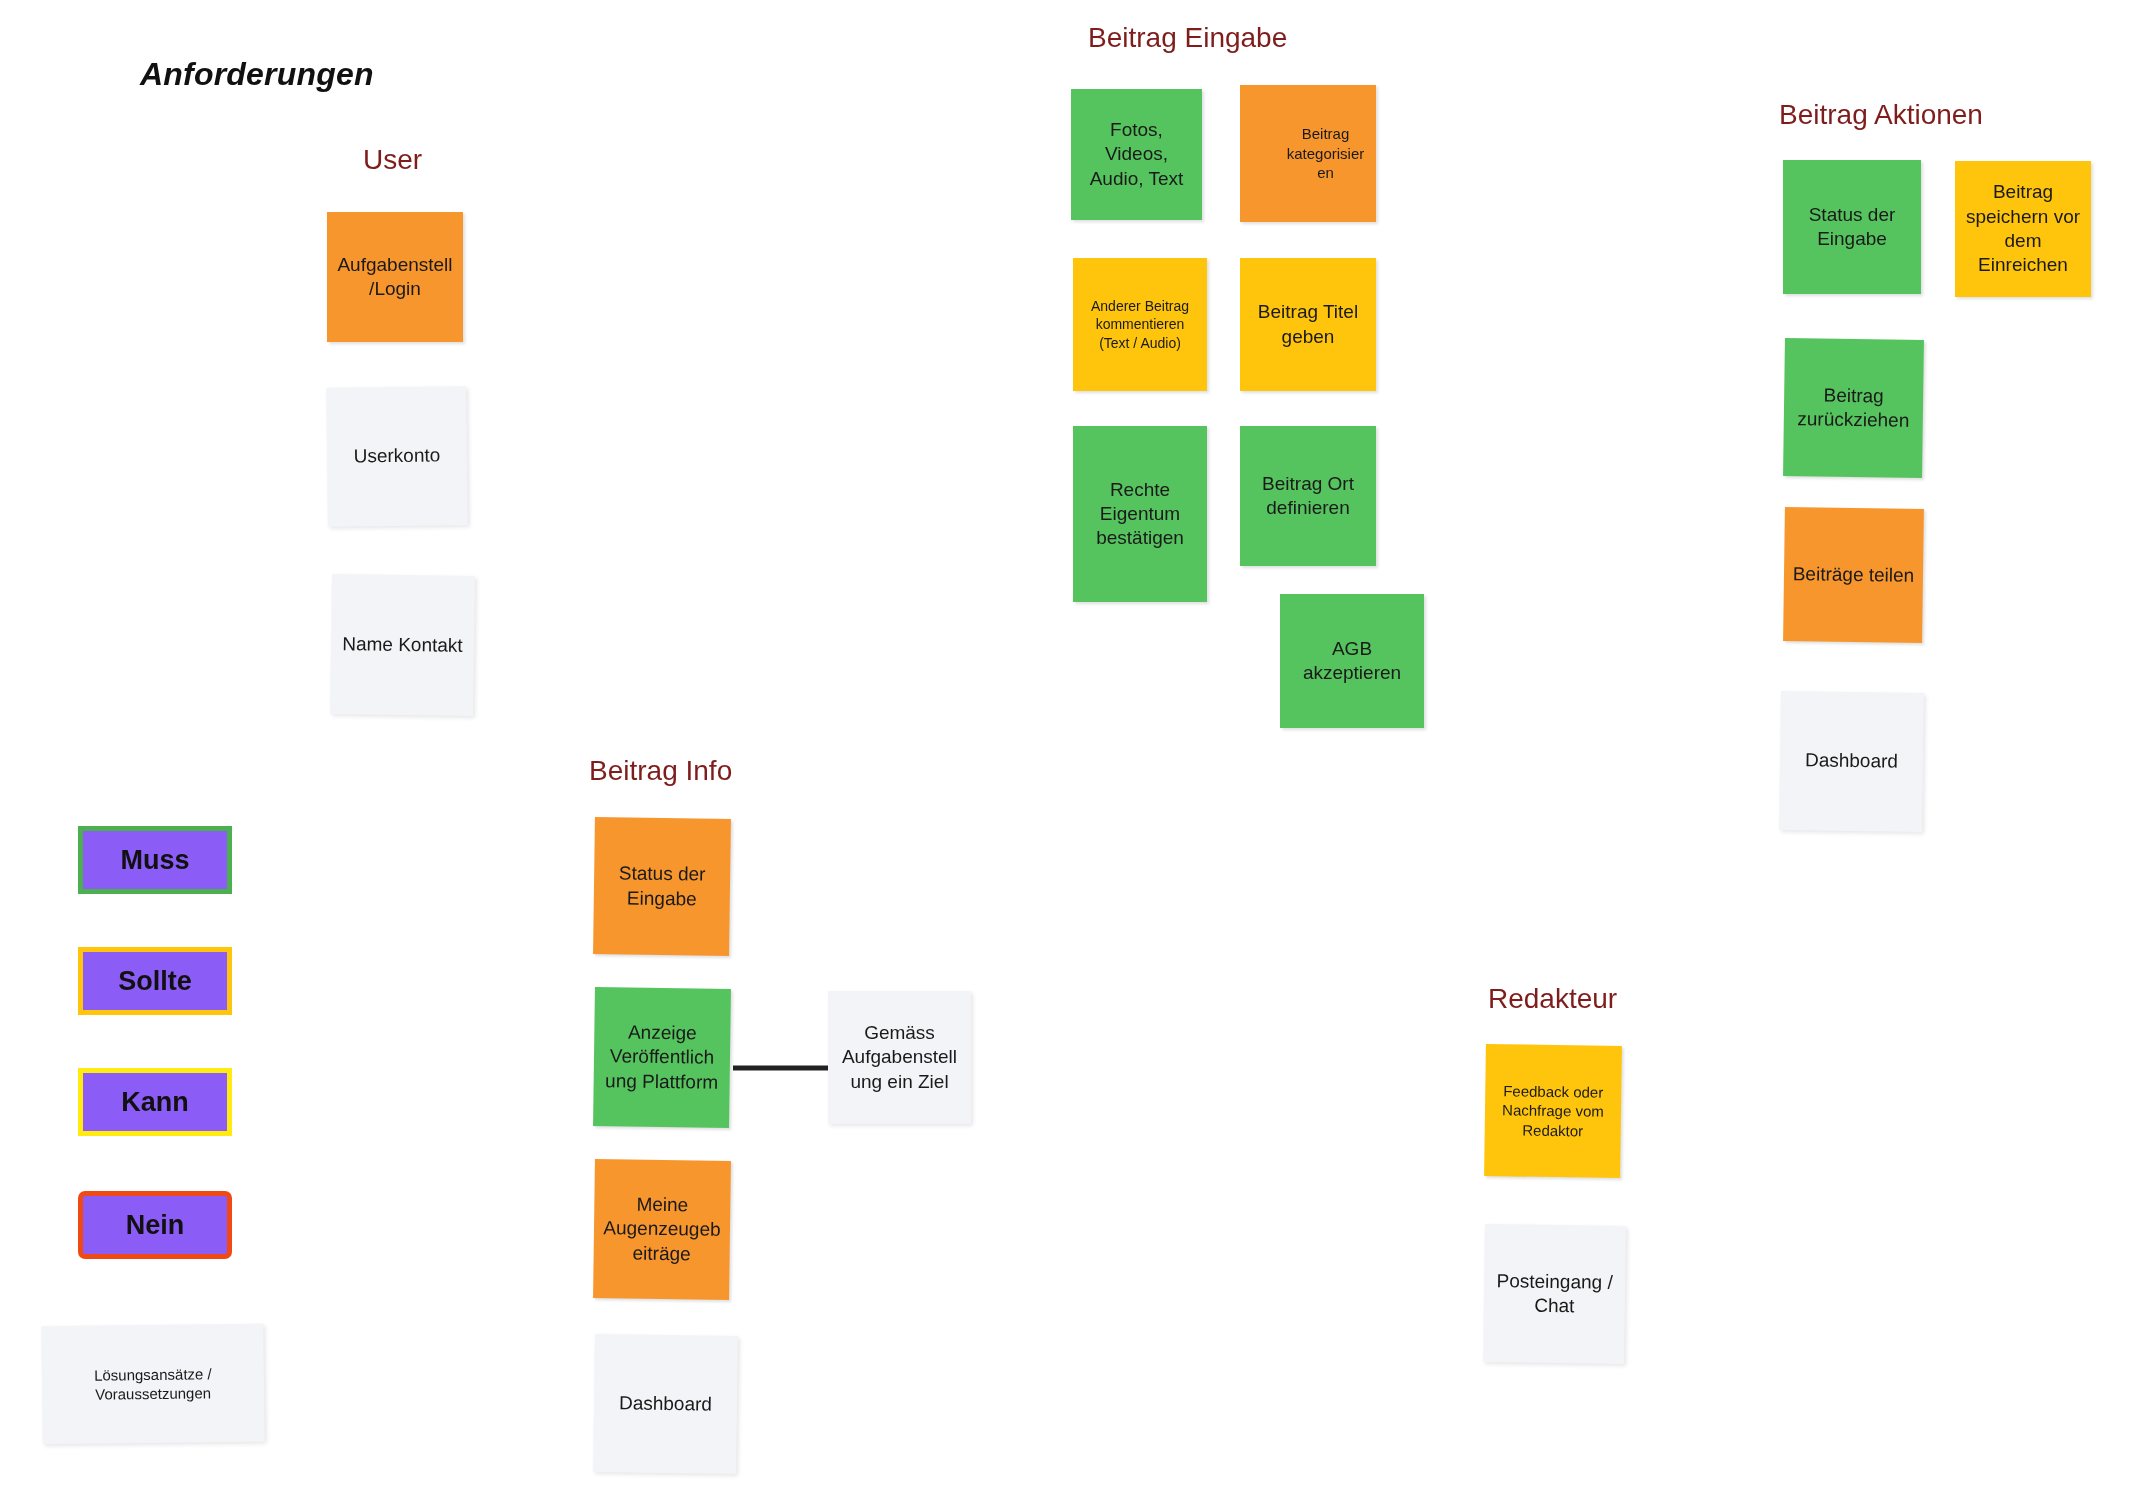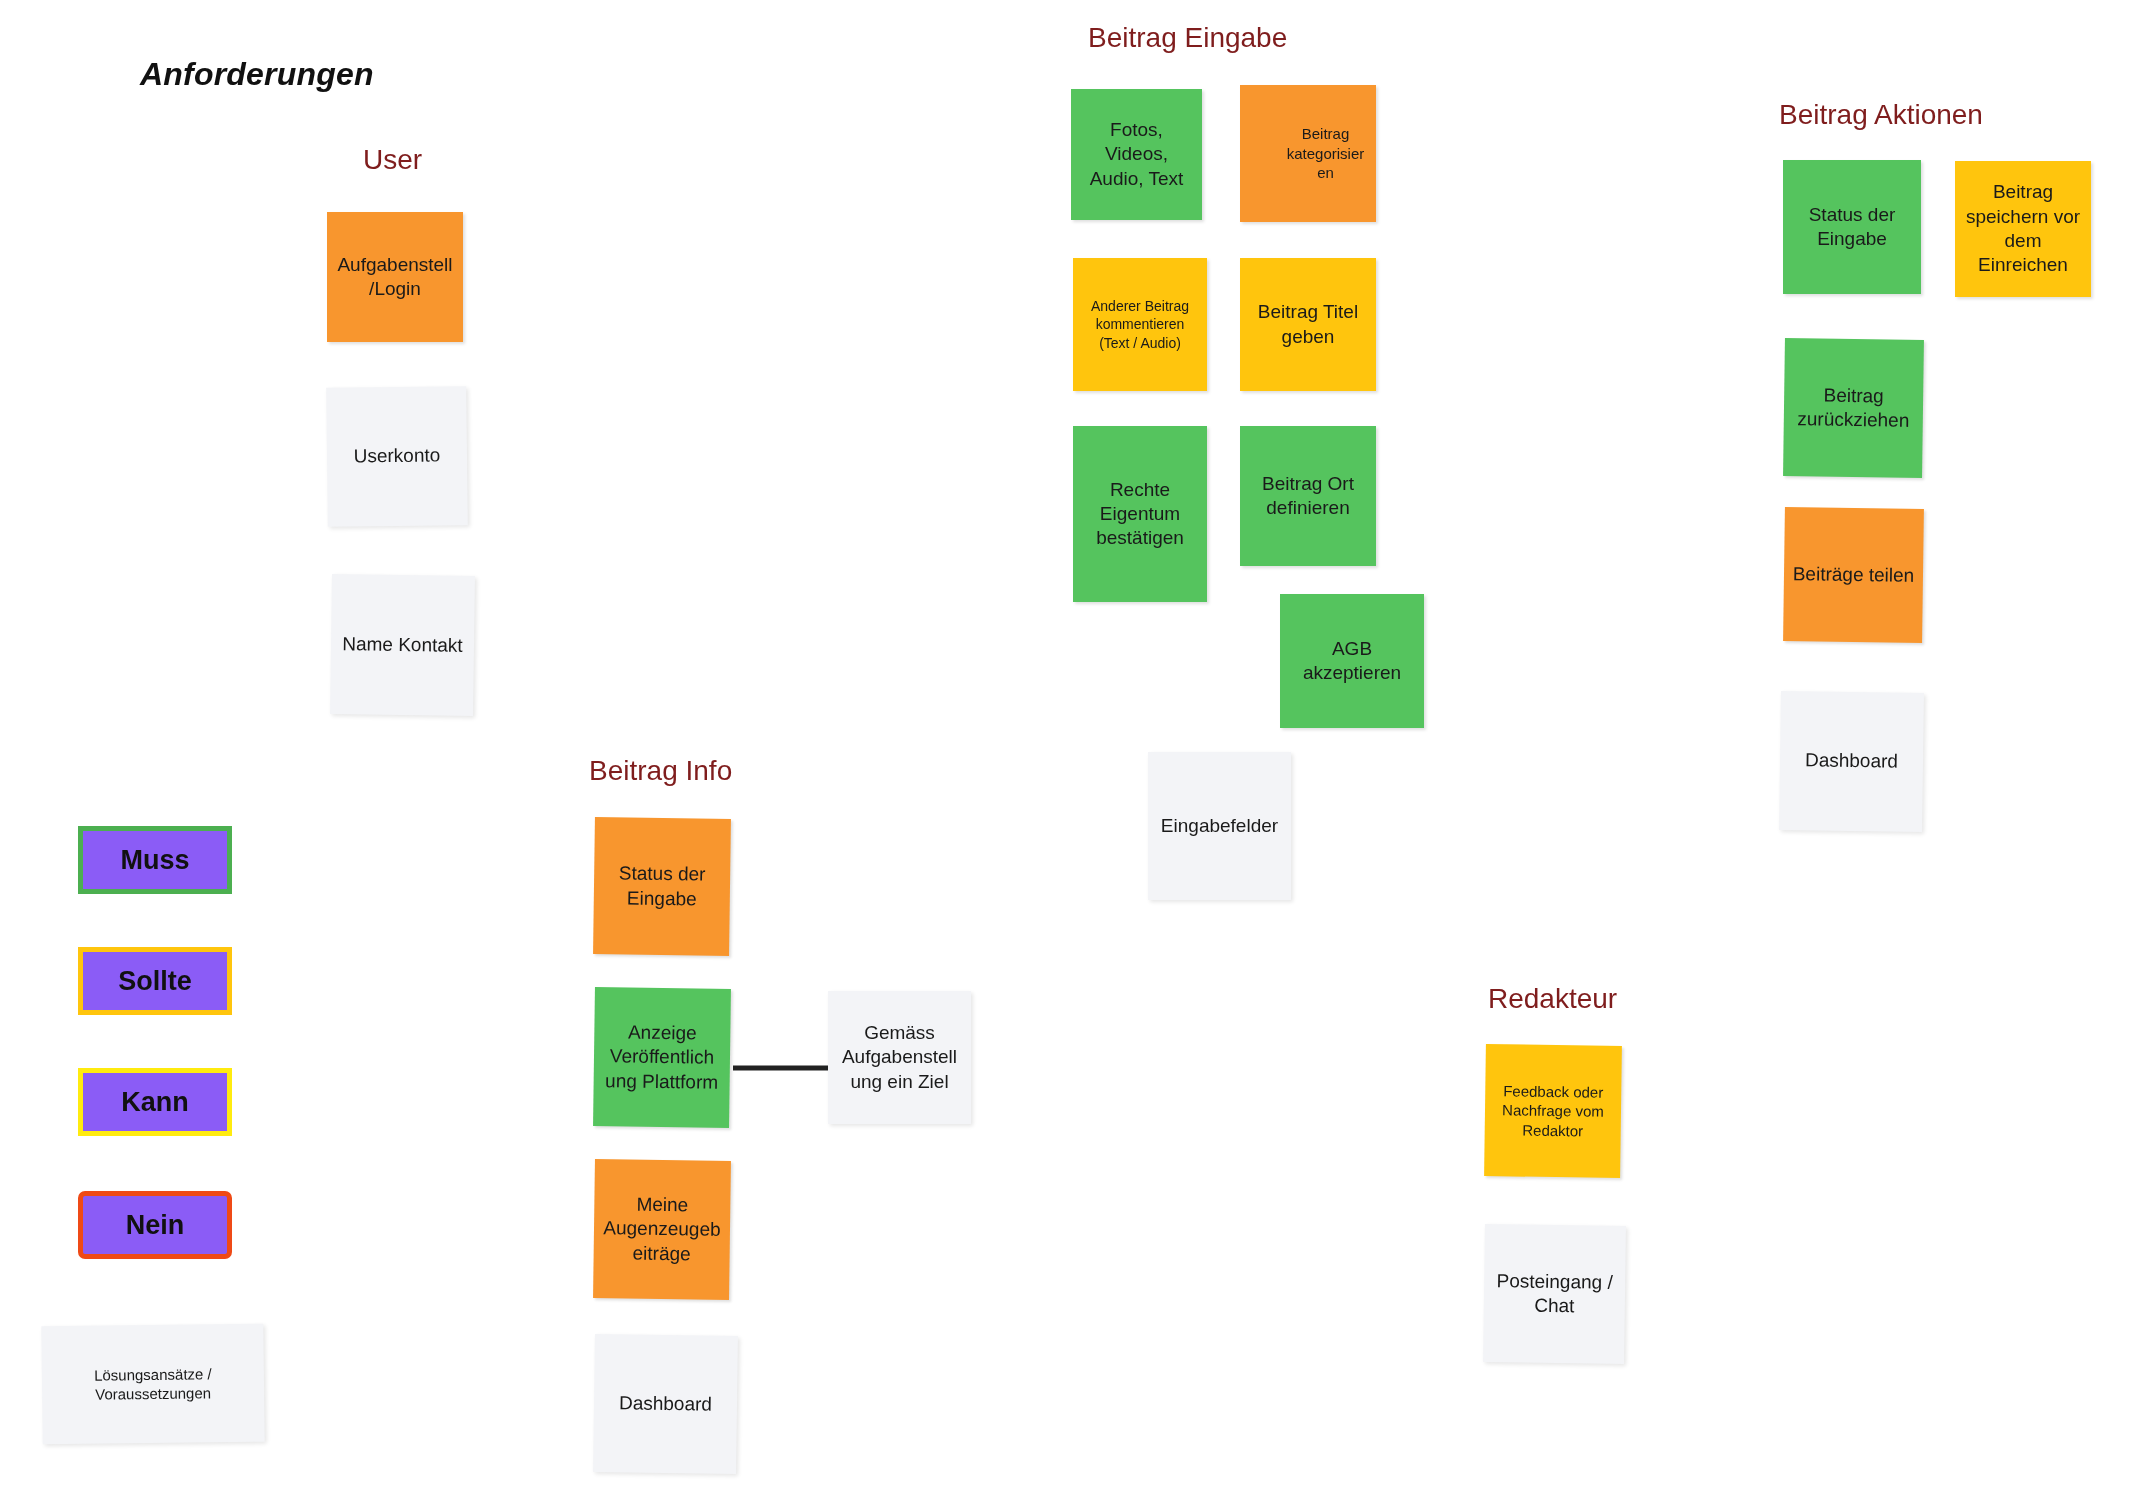--- a/index.html
+++ b/index.html
@@ -146,23 +146,20 @@
   </div>
 
   <div class="card green" style="left:1240px; top:426px; width:136px; height:140px;">
     <span class="ctext">Beitrag Ort definieren</span>
   </div>
 
   <div class="card green" style="left:1240px; top:594px; width:144px; height:134px;margin-left:40px;">
     <span class="ctext">AGB akzeptieren</span>
   </div>
 
-  <div class="card gray" style="left:1148px; top:752px; width:143px; height:148px;">
-    <span class="ctext">Eingabefelder</span>
-  </div>
 
   <div class="section-title" style="left:1779px; top:99px;">Beitrag Aktionen</div>
 
   <div class="card green" style="left:1783px; top:160px; width:138px; height:134px;">
     <span class="ctext">Status der Eingabe</span>
   </div>
 
   <div class="card amber" style="left:1955px; top:161px; width:136px; height:136px;">
     <span class="ctext">Beitrag speichern vor dem Einreichen</span>
   </div>

